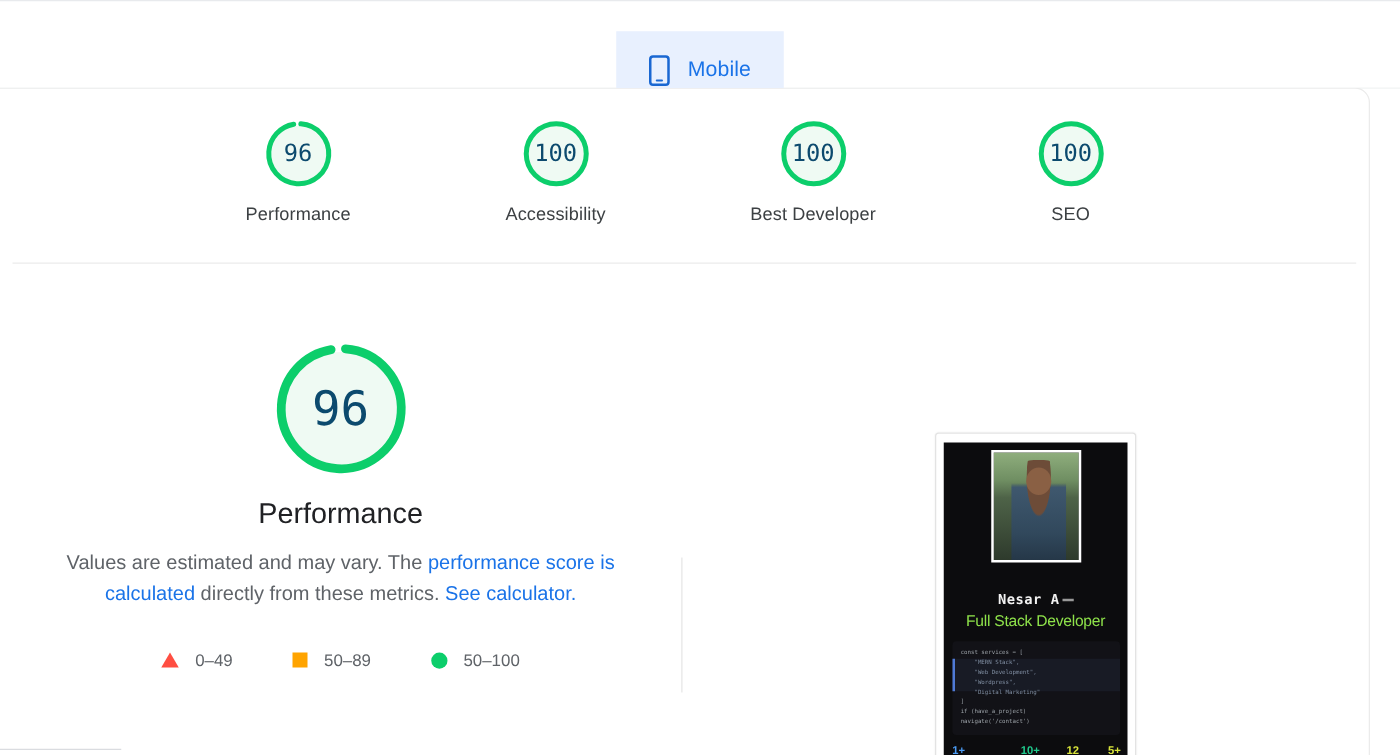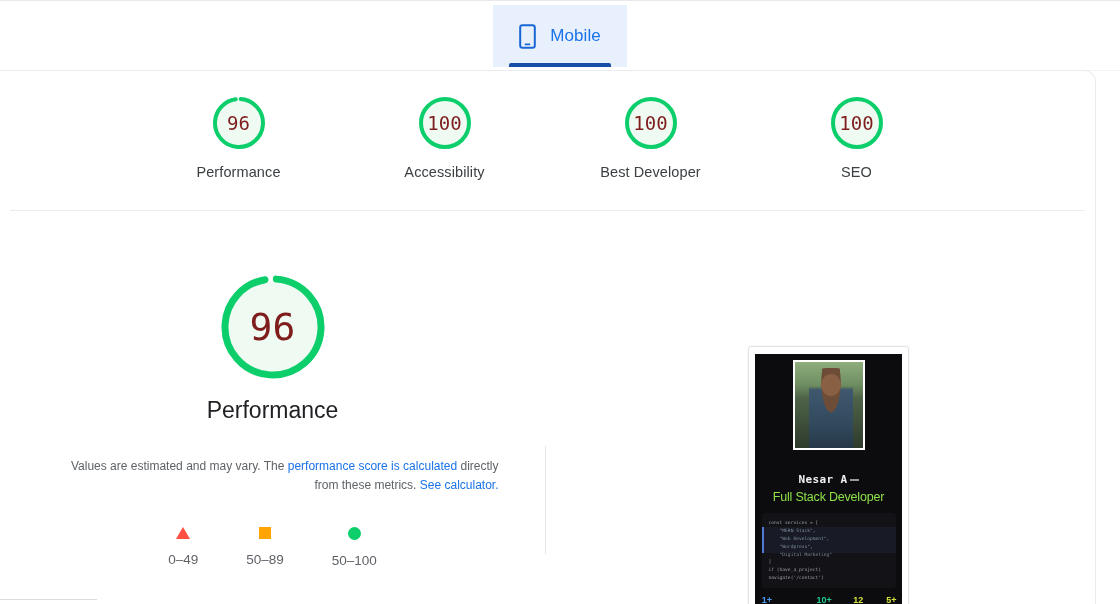--- a/index.html
+++ b/index.html
@@ -28,21 +28,21 @@
     gap: 0px;
     border-bottom: 1px solid #f1f3f4;
   }
   .tab {
     display: flex;
     align-items: center;
     justify-content: center;
     gap: 14px;
     padding: 0 26px;
     height: 62px;
-    margin-top: 4px;
+    margin-top: 24px;
     cursor: pointer;
     position: relative;
     color: #5f6368;
     font-size: 17px;
     letter-spacing: .1px;
   }
   .tab.active {
     background: #e8f0fe;
     color: #1a73e8;
   }
@@ -86,21 +86,21 @@
   .ring {
     position: relative;
     display: flex;
     align-items: center;
     justify-content: center;
   }
   .ring .val {
     position: absolute;
     font-family: "DejaVu Sans Mono", "Liberation Mono", monospace;
     font-weight: 400;
-    color: #7f1d1d;
+    color: #0c4a6e;
     line-height: 1;
   }
 
   .divider-h {
     position: absolute;
     left: 10px; right: 10px; top: 139px;
     height: 1px;
     background: #ececec;
   }
 
@@ -117,38 +117,38 @@
     position: relative;
   }
   .big-ring { margin: 0 auto; }
   .perf-title {
     margin-top: 15px;
     font-size: 23px;
     color: #202124;
     font-weight: 400;
   }
   .perf-desc {
-    margin: 33px auto 0;
+    margin: 14px auto 0;
     width: 452px;
-    font-size: 12px;
+    font-size: 16px;
     line-height: 1.58;
     color: #5f6368;
-    text-align: right;
+    text-align: center;
   }
   .perf-desc a { color: #1a73e8; text-decoration: none; }
 
   .legend {
     margin-top: 32px;
     display: flex;
     justify-content: center;
     gap: 48px;
     font-size: 13.5px;
     color: #5f6368;
   }
-  .legend-item { display: flex; align-items: center; gap: 13px; flex-direction: column; }
+  .legend-item { display: flex; align-items: center; gap: 13px; }
   .sw-tri {
     width: 0; height: 0;
     border-left: 7px solid transparent;
     border-right: 7px solid transparent;
     border-bottom: 12px solid #ff4e42;
   }
   .sw-sq { width: 12px; height: 12px; background: #ffa400; }
   .sw-ci { width: 13px; height: 13px; border-radius: 50%; background: #0cce6b; }
 
   .divider-v {

